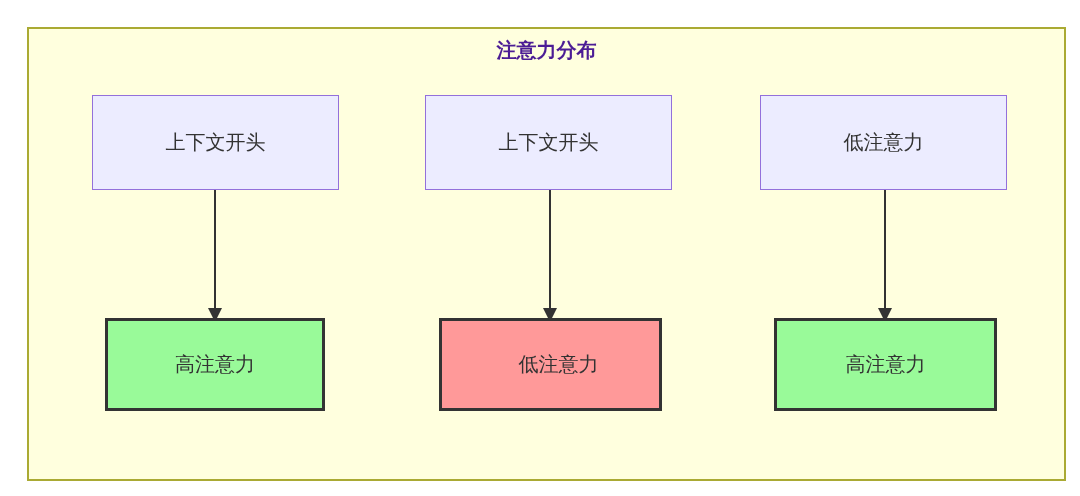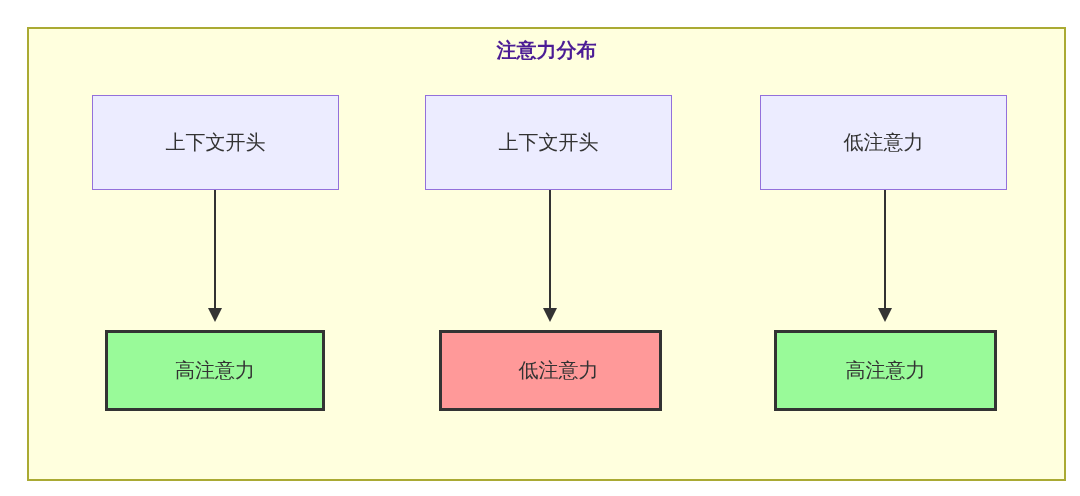--- a/index.html
+++ b/index.html
@@ -41,22 +41,22 @@
     text-align: right;
   }
   .source-node {
     top: 66px;
     height: 95px;
     width: 247px;
     background: #ececff;
     border: 1px solid #9370db;
   }
   .result-node {
-    top: 301px;
-    height: 81px;
+    top: 289px;
+    height: 93px;
     background: #99fa99;
     border: 3px solid #333333;
   }
   .result-node.level-high { background: #99fa99; }
   .result-node.level-low  { background: #ff9999; }
   .arrow {
     position: absolute;
     top: 161px;
     width: 16px;
     height: 132px;

